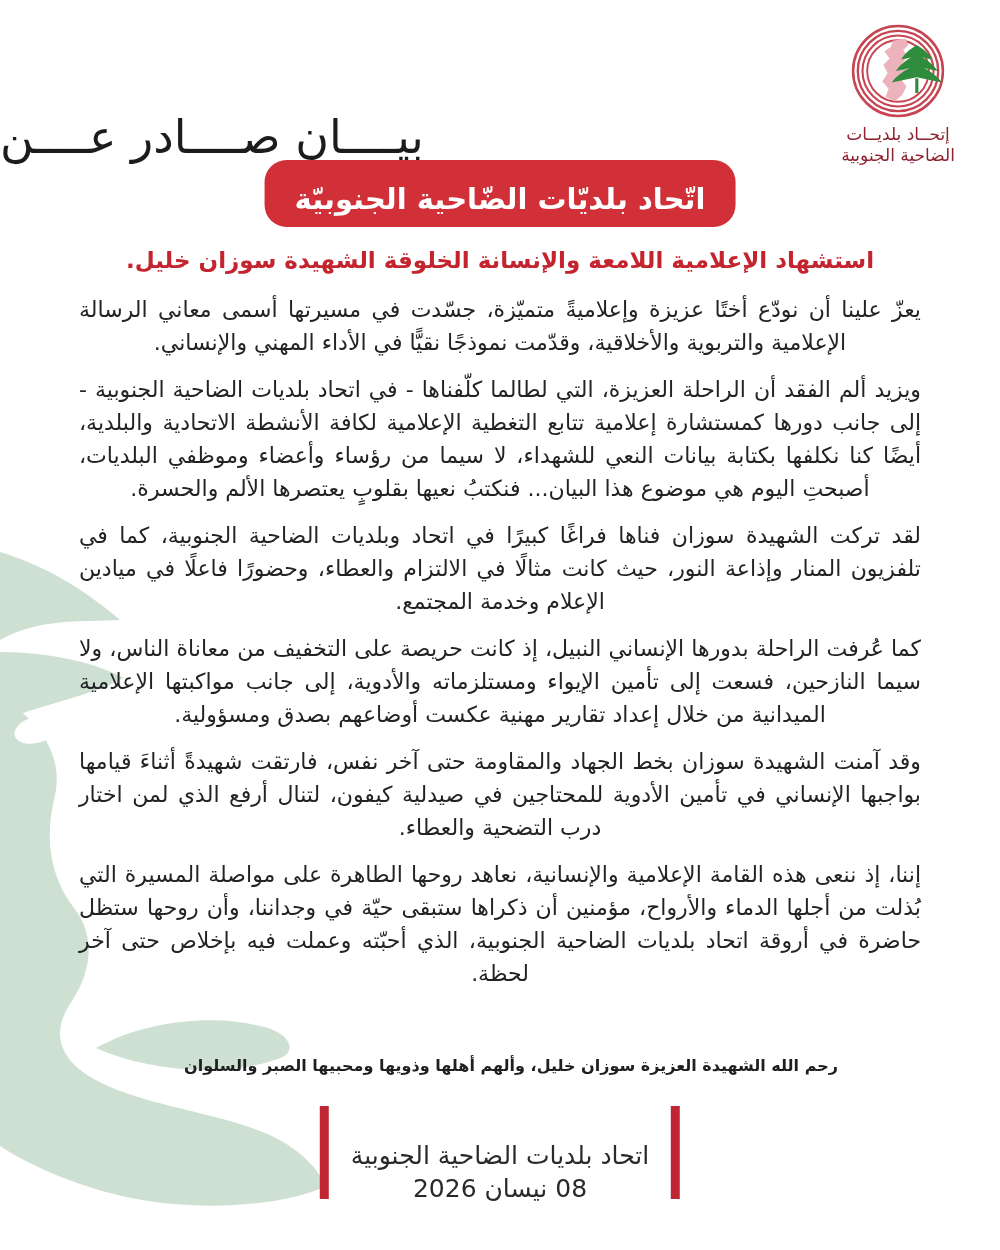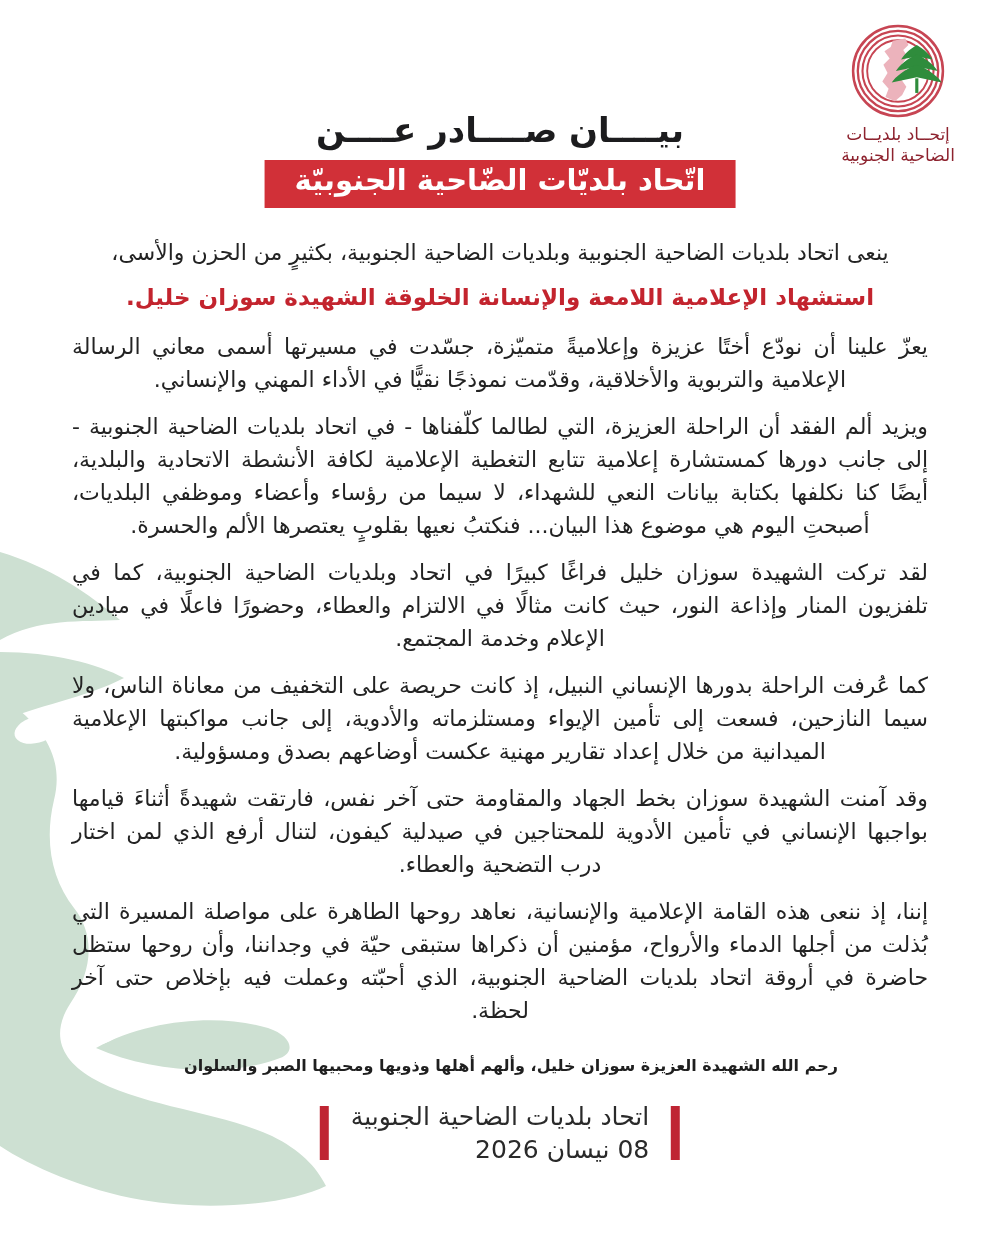--- a/index.html
+++ b/index.html
@@ -7,50 +7,50 @@
     position:relative;width:1000px;height:1250px;overflow:hidden;
     background:#ffffff;font-family:"DejaVu Sans",sans-serif;direction:rtl;
   }
   .decor{position:absolute;top:0;left:0;z-index:0;}
   
   .logo{position:absolute;top:24px;left:834px;width:128px;z-index:1;text-align:center;}
   .logo svg{display:block;margin:0 auto 6px;}
   .logo-text{color:#8d222e;font-weight:normal;font-size:17px;line-height:21px;white-space:nowrap;}
   
   .heading{
-    position:absolute;top:110px;left:0;width:100%;text-align:center;z-index:1;
-    font-size:34px;font-weight:bold;color:#1c1c1e;letter-spacing:1px;
+    position:absolute;top:110px;left:0;width:100%;text-align:left;z-index:1;
+    font-size:46px;font-weight:normal;color:#1c1c1e;letter-spacing:1px;
   }
   .banner{
     position:absolute;top:160px;left:50%;transform:translateX(-50%);z-index:1;
     background:#d13038;color:#ffffff;font-size:29px;font-weight:bold;
-    padding:3px 30px 11px;white-space:nowrap;
+    padding:22px 30px 11px;white-space:nowrap;border-radius:22px;
   }
   
   .body-text{
     position:absolute;top:236px;right:63px;width:874px;z-index:1;
     color:#232323;font-size:22px;line-height:33px;
   }
-  .para{margin:0 9px 14px;text-align:justify;text-align-last:center;}
+  .para{margin:0 16px 14px;text-align:justify;text-align-last:center;}
   .para-single{margin:0 0 12px;text-align:center;}
   .red-headline{
     margin:8px 0 16px;text-align:center;font-weight:bold;
     color:#c3242e;font-size:23px;
   }
   
   .dua{
     position:absolute;top:1056px;left:11px;width:100%;z-index:1;text-align:center;
     font-weight:bold;font-size:16px;color:#1f1f1f;
   }
   .signature{
     position:absolute;top:1100px;left:50%;transform:translateX(-50%);z-index:1;
     display:flex;align-items:stretch;gap:22px;
   }
   .sig-bar{width:9px;background:#bf2533;margin:6px 0;}
-  .sig-text{font-size:25px;line-height:33px;color:#2a2a2a;white-space:nowrap;}
+  .sig-text{text-align:center;font-size:25px;line-height:33px;color:#2a2a2a;white-space:nowrap;margin-top:39px;}
 </style>
 </head>
 <body>
 
 <div class="page">
 
   <svg class="decor" width="1000" height="1250" viewBox="0 0 1000 1250" aria-hidden="true">
     <g fill="#cde0d2">
       <path d="M0,552 C48,566 90,594 120,620 C82,622 38,618 0,640 Z"></path>
       <path d="M0,652 C52,652 98,664 124,678 C86,698 34,706 0,722 Z"></path>
@@ -82,25 +82,24 @@
       </g>
     </svg>
     <div class="logo-text">إتحــاد بلديــات</div>
     <div class="logo-text">الضاحية الجنوبية</div>
   </div>
 
   <div class="heading">بيــــان صــــادر عــــن</div>
   <div class="banner">اتّحاد بلديّات الضّاحية الجنوبيّة</div>
 
   <div class="body-text">
-    <p class="para-single">ينعى اتحاد بلديات الضاحية الجنوبية وبلديات الضاحية الجنوبية، بكثيرٍ من الحزن والأسى،</p>
     <p class="red-headline">استشهاد الإعلامية اللامعة والإنسانة الخلوقة الشهيدة سوزان خليل.</p>
     <p class="para">يعزّ علينا أن نودّع أختًا عزيزة وإعلاميةً متميّزة، جسّدت في مسيرتها أسمى معاني الرسالة الإعلامية والتربوية والأخلاقية، وقدّمت نموذجًا نقيًّا في الأداء المهني والإنساني.</p>
     <p class="para">ويزيد ألم الفقد أن الراحلة العزيزة، التي لطالما كلّفناها - في اتحاد بلديات الضاحية الجنوبية - إلى جانب دورها كمستشارة إعلامية تتابع التغطية الإعلامية لكافة الأنشطة الاتحادية والبلدية، أيضًا كنا نكلفها بكتابة بيانات النعي للشهداء، لا سيما من رؤساء وأعضاء وموظفي البلديات، أصبحتِ اليوم هي موضوع هذا البيان... فنكتبُ نعيها بقلوبٍ يعتصرها الألم والحسرة.</p>
-    <p class="para">لقد تركت الشهيدة سوزان خليل فراغًا كبيرًا في اتحاد وبلديات الضاحية الجنوبية، كما في تلفزيون المنار وإذاعة النور، حيث كانت مثالًا في الالتزام والعطاء، وحضورًا فاعلًا في ميادين الإعلام وخدمة المجتمع.</p>
+    <p class="para">لقد تركت الشهيدة سوزان فناها فراغًا كبيرًا في اتحاد وبلديات الضاحية الجنوبية، كما في تلفزيون المنار وإذاعة النور، حيث كانت مثالًا في الالتزام والعطاء، وحضورًا فاعلًا في ميادين الإعلام وخدمة المجتمع.</p>
     <p class="para">كما عُرفت الراحلة بدورها الإنساني النبيل، إذ كانت حريصة على التخفيف من معاناة الناس، ولا سيما النازحين، فسعت إلى تأمين الإيواء ومستلزماته والأدوية، إلى جانب مواكبتها الإعلامية الميدانية من خلال إعداد تقارير مهنية عكست أوضاعهم بصدق ومسؤولية.</p>
     <p class="para">وقد آمنت الشهيدة سوزان بخط الجهاد والمقاومة حتى آخر نفس، فارتقت شهيدةً أثناءَ قيامها بواجبها الإنساني في تأمين الأدوية للمحتاجين في صيدلية كيفون، لتنال أرفع الذي لمن اختار درب التضحية والعطاء.</p>
     <p class="para">إننا، إذ ننعى هذه القامة الإعلامية والإنسانية، نعاهد روحها الطاهرة على مواصلة المسيرة التي بُذلت من أجلها الدماء والأرواح، مؤمنين أن ذكراها ستبقى حيّة في وجداننا، وأن روحها ستظل حاضرة في أروقة اتحاد بلديات الضاحية الجنوبية، الذي أحبّته وعملت فيه بإخلاص حتى آخر لحظة.</p>
   </div>
 
   <div class="dua">رحم الله الشهيدة العزيزة سوزان خليل، وألهم أهلها وذويها ومحبيها الصبر والسلوان</div>
 
   <div class="signature">
     <div class="sig-bar"></div>
     <div class="sig-text">

